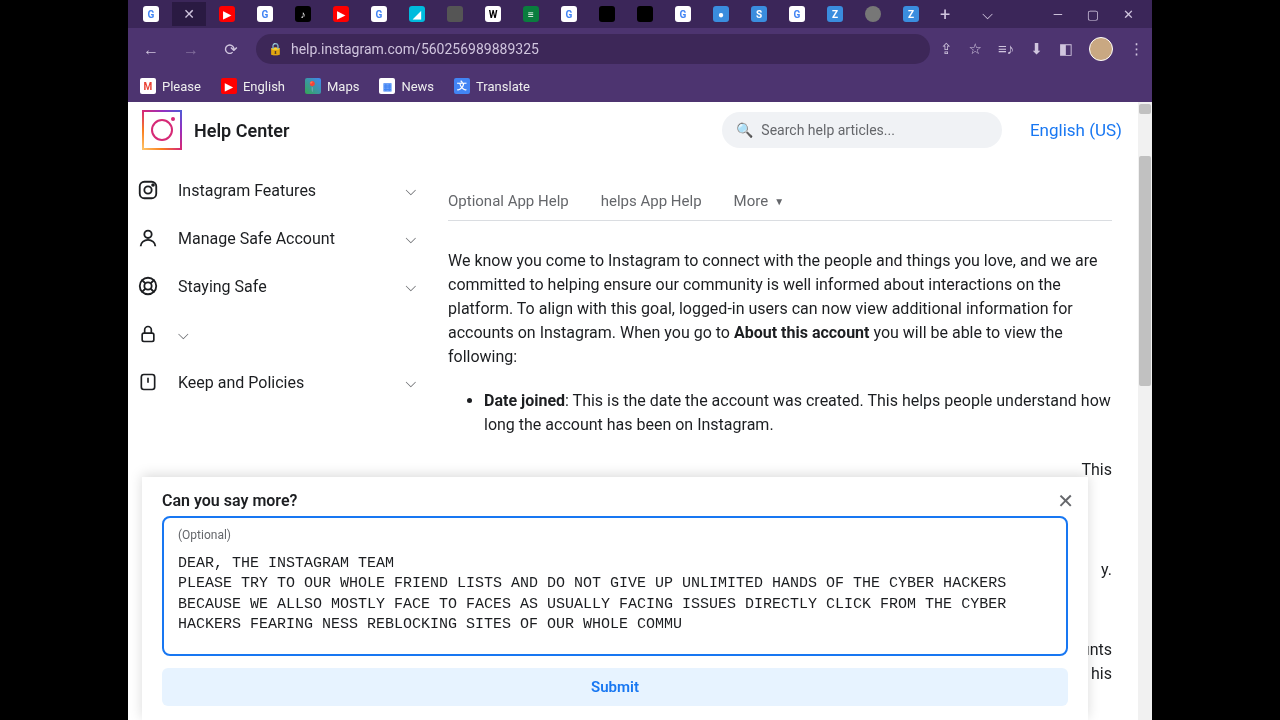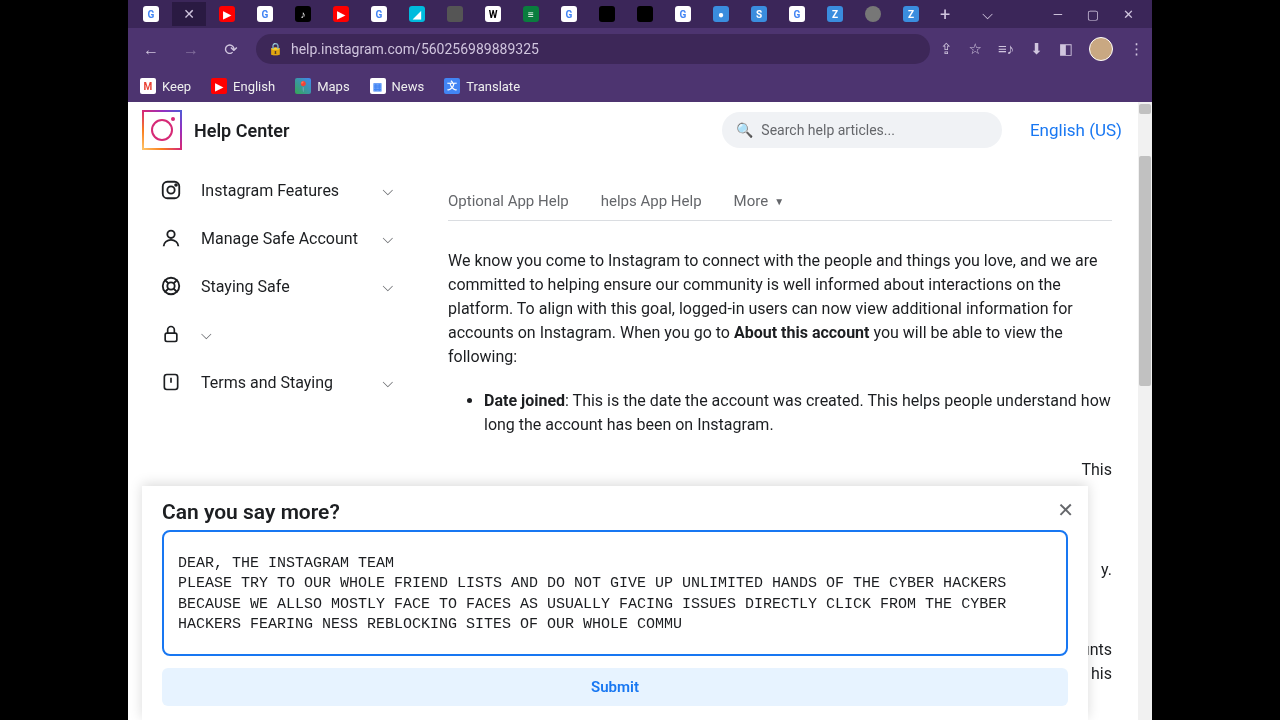--- a/index.html
+++ b/index.html
@@ -34,42 +34,42 @@
 .header { height: 56px; display: flex; align-items: center; padding: 0 14px; gap: 12px; }
 .ig-logo { width: 40px; height: 40px; border: 2.5px solid; border-image: linear-gradient(45deg,#fdc468,#fa7e1e,#d62976,#962fbf,#4f5bd5) 1; border-radius: 11px; position: relative; }
 .ig-logo::before { content: ''; position: absolute; width: 18px; height: 18px; border: 2.5px solid #d62976; border-radius: 50%; top: 7px; left: 7px; }
 .ig-logo::after { content: ''; position: absolute; width: 4px; height: 4px; background: #d62976; border-radius: 50%; top: 5px; right: 5px; }
 .hc-title { font-size: 18px; font-weight: 600; color: #1c1e21; }
 .search { margin-left: auto; width: 280px; height: 36px; background: #f0f2f5; border-radius: 18px; display: flex; align-items: center; padding: 0 14px; gap: 8px; color: #65676b; font-size: 14px; }
 .lang { color: #1877f2; font-size: 17px; margin-left: 16px; margin-right: 16px; cursor: pointer; }
 
 .main { display: flex; height: 562px; }
 .sidebar { width: 296px; padding: 8px 0; }
-.side-item { display: flex; align-items: center; padding: 12px 31px; gap: 18px; cursor: pointer; }
+.side-item { display: flex; align-items: center; padding: 12px 8px; gap: 18px; cursor: pointer; }
 .side-icon { width: 24px; height: 24px; color: #1c1e21; display: flex; align-items: center; justify-content: center; }
 .side-label { flex: 1; font-size: 16px; color: #1c1e21; }
 .chev { color: #65676b; font-size: 14px; }
 
 .article { flex: 1; padding: 24px 40px 0 24px; position: relative; }
 .tabs { display: flex; gap: 32px; border-bottom: 1px solid #dadde1; }
 .ptab { padding: 10px 0; font-size: 15px; color: #65676b; cursor: pointer; position: relative; }
 .ptab.active { color: #1877f2; }
 .ptab.active::after { content: ''; position: absolute; bottom: -1px; left: 0; right: 0; height: 3px; background: #1877f2; }
 .ptab.active::before { content: ''; position: absolute; bottom: -4px; left: 55%; width: 6px; height: 6px; background: #f02e9a; border-radius: 50%; }
 .more-tab { display: flex; align-items: center; gap: 6px; }
 
 .body-text { margin-top: 28px; font-size: 16px; color: #1c1e21; line-height: 1.5; }
 .body-text b { font-weight: 700; }
 .bullet-list { margin-top: 20px; padding-left: 36px; }
 .bullet-list li { margin-bottom: 16px; font-size: 16px; color: #1c1e21; line-height: 1.5; }
 .bullet-list b { font-weight: 700; }
 
 
 .feedback { position: absolute; left: 14px; right: 64px; bottom: 0; background: #fff; box-shadow: 0 -2px 12px rgba(0,0,0,0.15); padding: 14px 20px 14px 20px; }
-.fb-title { font-size: 21px; font-weight: 600; color: #1c1e21; margin-bottom: 6px; }
+.fb-title { font-size: 16px; font-weight: 600; color: #1c1e21; margin-bottom: 6px; }
 .fb-close { position: absolute; right: 14px; top: 12px; cursor: pointer; color: #65676b; font-size: 20px; }
 .fb-hint { font-size: 12.5px; color: #65676b; line-height: 1.4; margin-bottom: 12px; }
 .fb-hint a { color: #1877f2; text-decoration: none; }
 .fb-box { border: 2px solid #1877f2; border-radius: 8px; padding: 10px 14px 6px 14px; position: relative; }
 .fb-opt { font-size: 12px; color: #65676b; }
 .fb-text { width: 100%; border: none; outline: none; font-size: 15px; color: #1c1e21; line-height: 1.35; resize: none; font-family: Liberation Mono, monospace; height: 90px; margin-top: 12px; }
 .fb-counter { text-align: right; font-size: 13px; color: #65676b; margin-top: 2px; }
 .fb-submit { width: 100%; height: 38px; background: #e7f3ff; border: none; border-radius: 6px; color: #1877f2; font-size: 15px; font-weight: 600; margin-top: 12px; cursor: pointer; }
 
 .scroll-track { position: absolute; right: 0; top: 0; width: 14px; height: 100%; background: #f1f1f1; }
@@ -168,21 +168,21 @@
       <span class="url-icon">⬇</span>
       <span class="url-icon">◧</span>
       <div class="avatar"></div>
       <span class="url-icon">⋮</span>
     </div>
   </div>
 
   <div class="bookmarks">
     <div class="bm">
         <div class="bm-icon" style="background:#fff;color:#ea4335">M</div>
-        <span>Keep</span>
+        <span>Please</span>
       </div>
     <div class="bm">
         <div class="bm-icon" style="background:#ff0000;color:#fff">▶</div>
         <span>English</span>
       </div>
     <div class="bm">
         <div class="bm-icon" style="background:linear-gradient(45deg,#34a853,#4285f4)">📍</div>
         <span>Maps</span>
       </div>
     <div class="bm">
@@ -254,21 +254,21 @@
             </div>
           <div class="chev">⌵</div>
         </div>
         <div class="side-item">
           <div class="side-icon">
               <svg width="20" height="22" viewBox="0 0 24 24" fill="none" stroke="currentColor" stroke-width="2">
                 <rect x="4" y="3" width="16" height="18" rx="3"></rect>
                 <path d="M12 7v6M12 16h0"></path>
               </svg>
             </div>
-          <div class="side-label">Terms and Staying</div>
+          <div class="side-label">Keep and Policies</div>
           <div class="chev">⌵</div>
         </div>
       </div>
 
       <div class="article">
         <div class="tabs">
           <div class="ptab">Optional App Help</div>
           <div class="ptab">helps App Help</div>
           <div class="ptab more-tab">
               <span>More</span>
@@ -293,19 +293,20 @@
         <div style="position:absolute;left:24px;right:40px;bottom:-8px;font-size:16px;color:#1c1e21;padding-left:36px">
           • <b>Active ads</b><span>: People will be able to see all of an account's active ads in the </span><span style="color:#1877f2">Meta</span>
         </div>
       </div>
     </div>
 
     <div class="feedback">
       <div class="fb-close">✕</div>
       <div class="fb-title">Can you say more?</div>
       <div class="fb-box">
+        <div class="fb-opt">(Optional)</div>
         <textarea class="fb-text" style="">DEAR, THE INSTAGRAM TEAM
 PLEASE TRY TO OUR WHOLE FRIEND LISTS AND DO NOT GIVE UP UNLIMITED HANDS OF THE CYBER HACKERS BECAUSE WE ALLSO MOSTLY FACE TO FACES AS USUALLY FACING ISSUES DIRECTLY CLICK FROM THE CYBER HACKERS FEARING NESS REBLOCKING SITES OF OUR WHOLE COMMU</textarea>
       </div>
       <button class="fb-submit">Submit</button>
     </div>
   </div>
 </div>
 
 </body></html>

